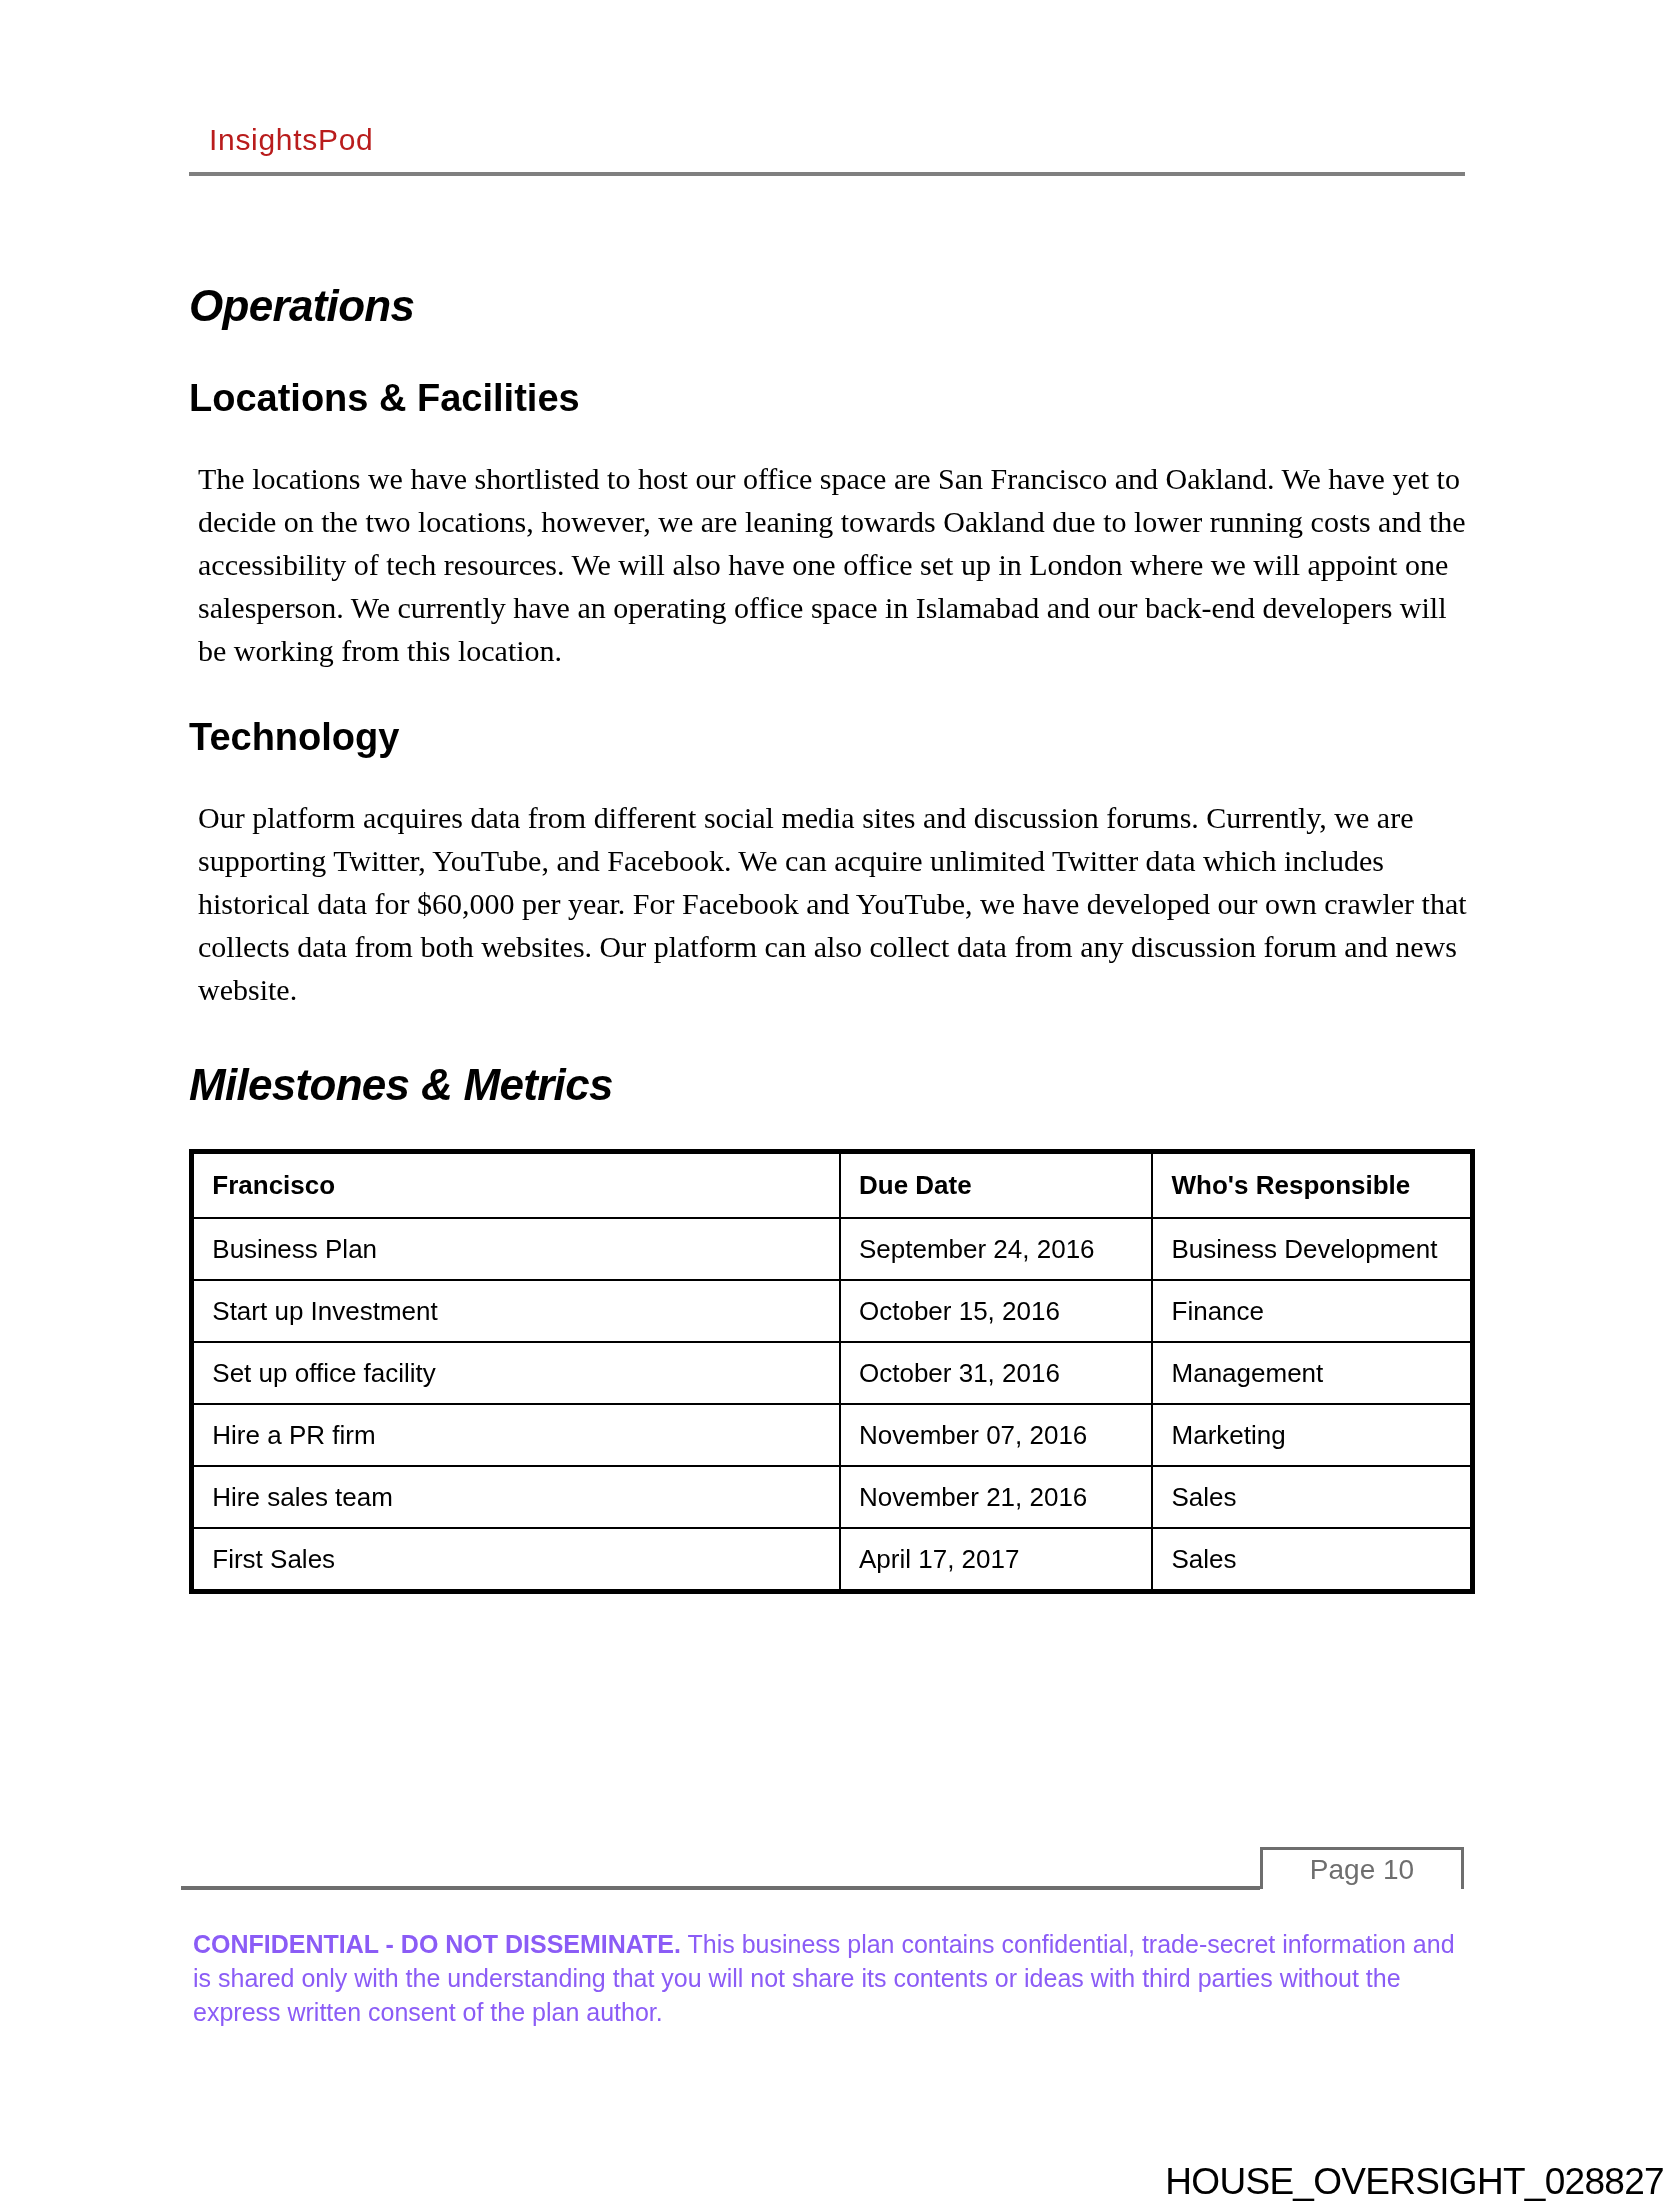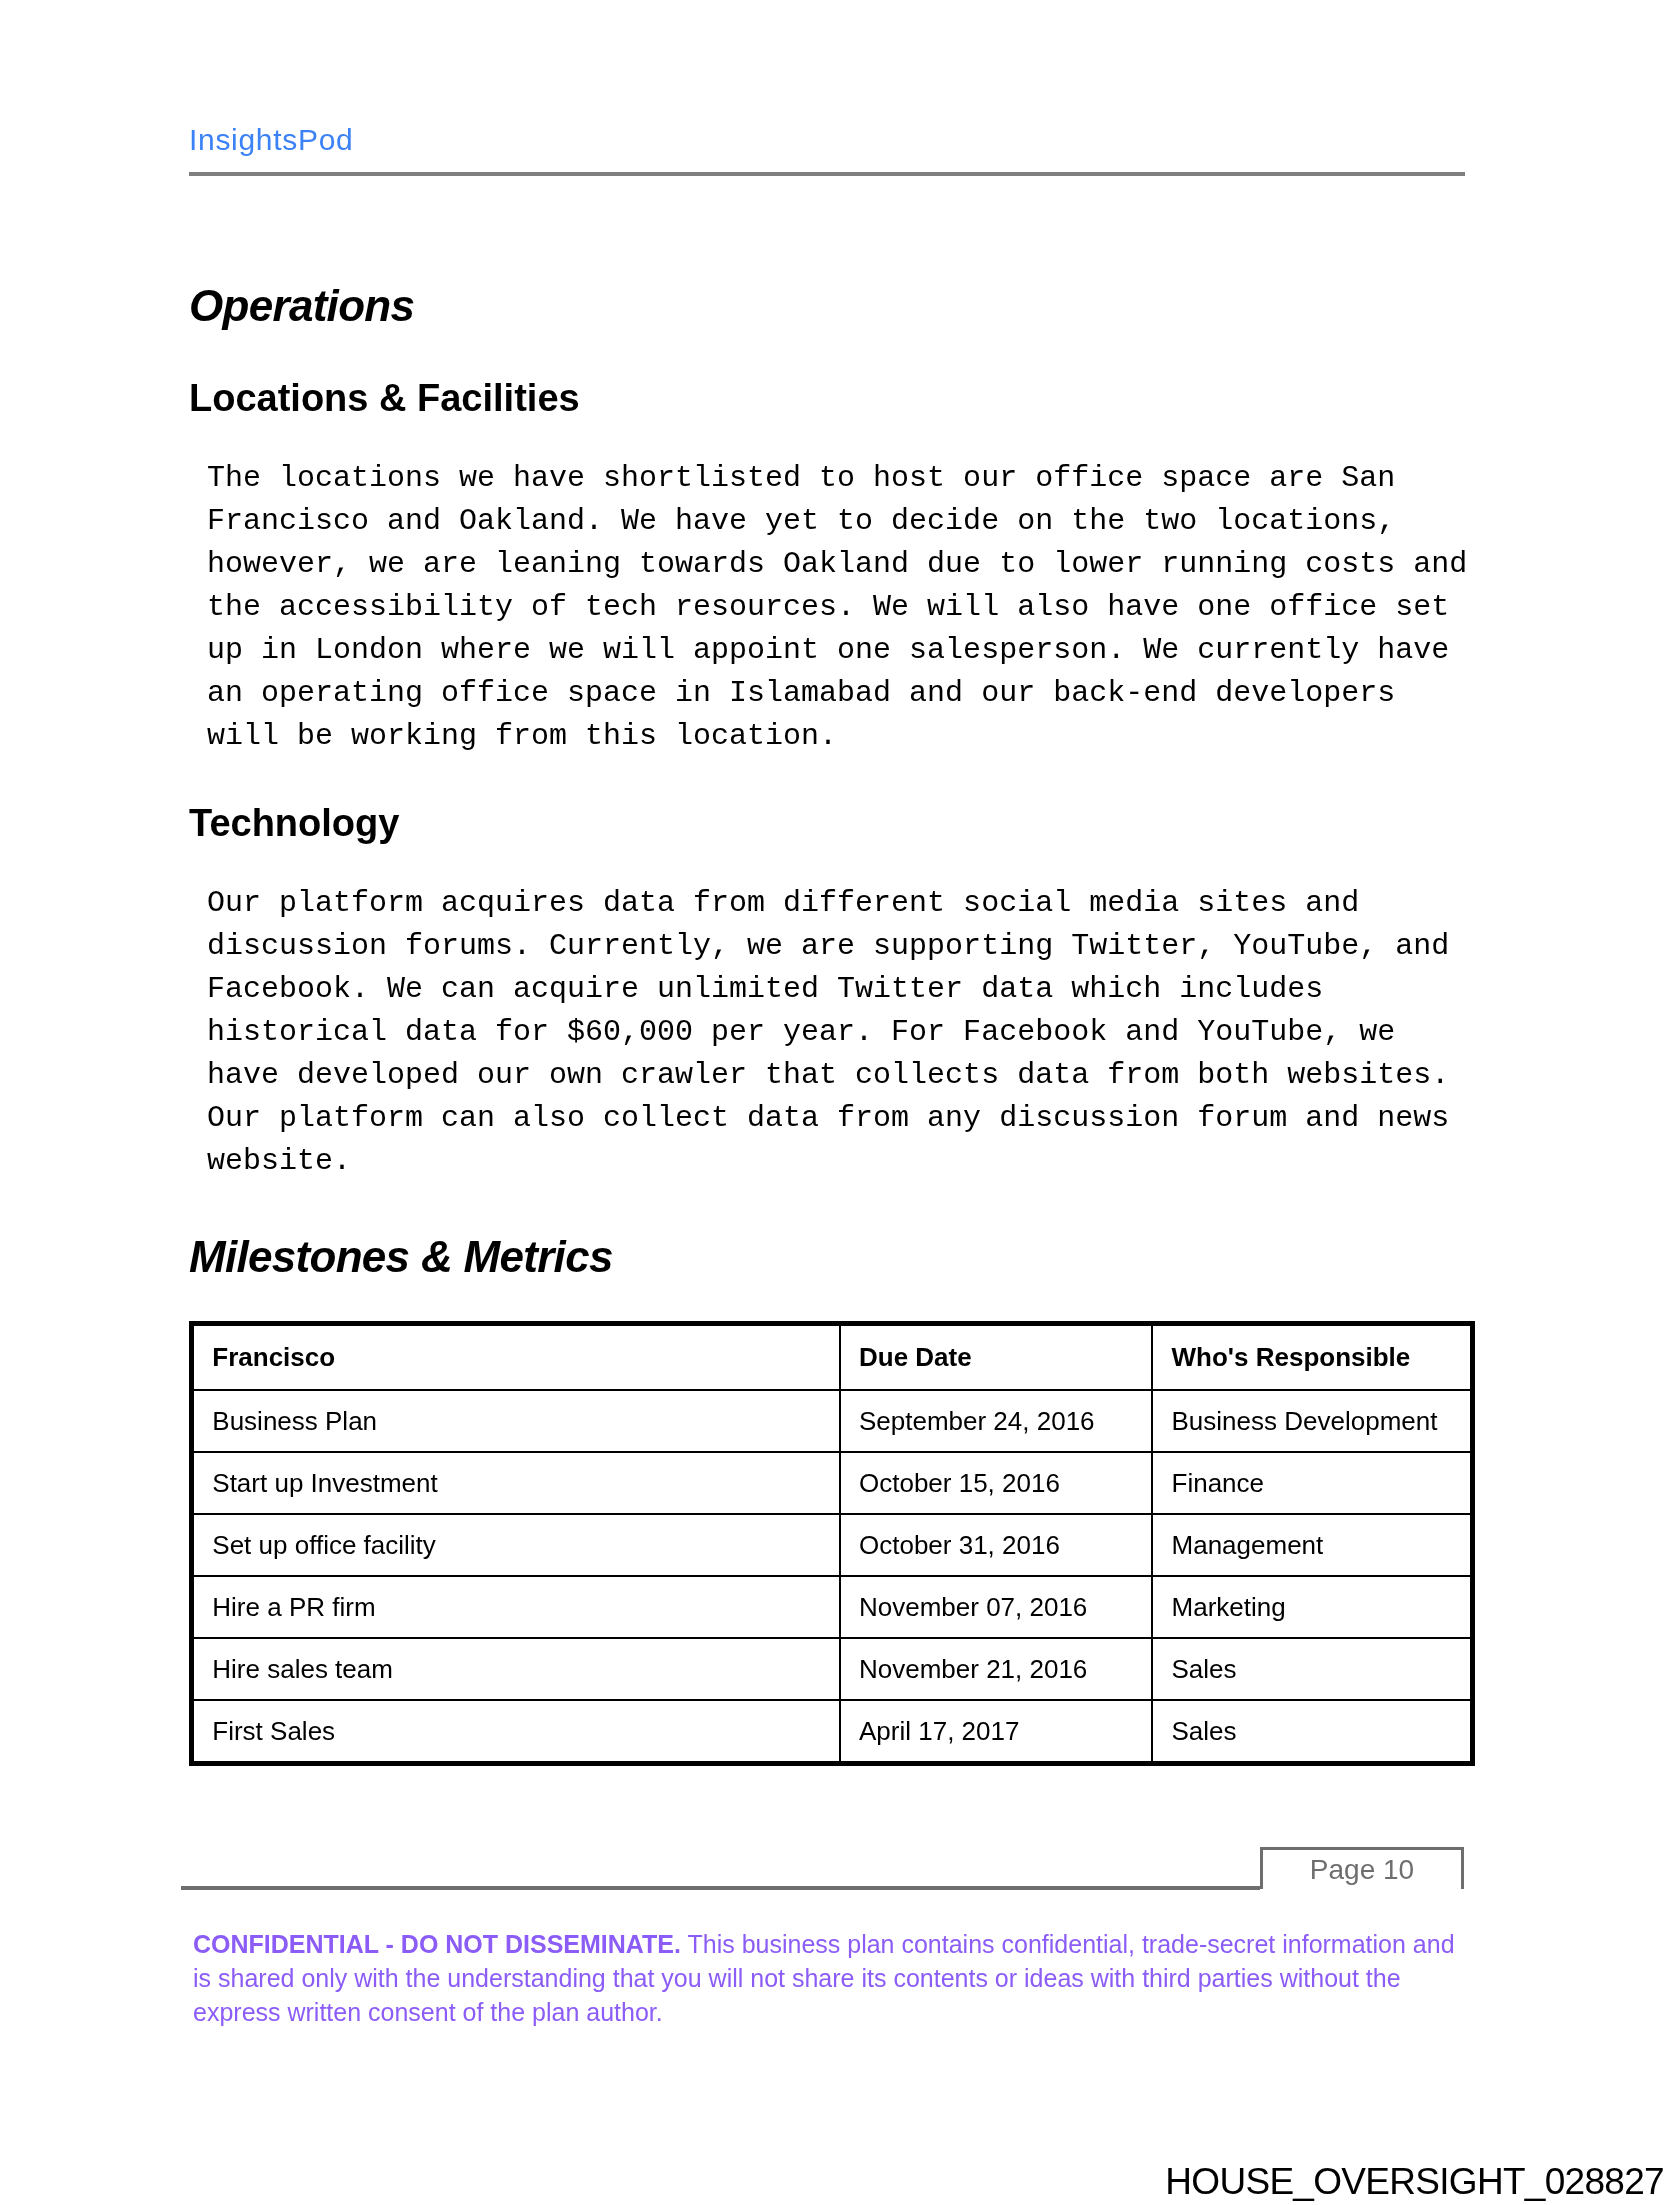--- a/index.html
+++ b/index.html
@@ -8,41 +8,41 @@
     width:1669px; height:2205px;
     background:#ffffff;
     overflow:hidden;
     font-family:"Liberation Sans", sans-serif;
     color:#000;
   }
   .content { padding:121px 204px 0 189px; } 
 
   .brand {
     font-size:30px; line-height:37px;
-    color:#3b82f6; letter-spacing:0.7px;
+    color:#b91c1c; letter-spacing:0.7px;margin-left:20px;
   }
   .header-rule {
     width:1276px; height:3.9px;
     background:#7f7f7f; margin-top:14.4px;
   }
 
   h1 {
     margin:0; font-size:44px; line-height:54px; font-weight:700;
     letter-spacing:-0.7px;
     font-style:italic;
   }
   h1.first { margin-top:103px; }
   h2 {
     margin:0; margin-top:45px;
     font-size:38px; line-height:41px; font-weight:700;
   }
   p.body {
-    margin:18px; margin-top:38px;
+    margin:9px; margin-top:38px;
     width:1276px;
-    font-family:Liberation Mono, monospace;
+    font-family:Liberation Serif, serif;
     font-size:30px; line-height:43px;
   }
   h1.milestones { margin-top:47px; }
 
   table.milestones {
     margin-top:37px;
     width:1286px;
     border-collapse:collapse;
     border:5.2px solid #000;
   }

